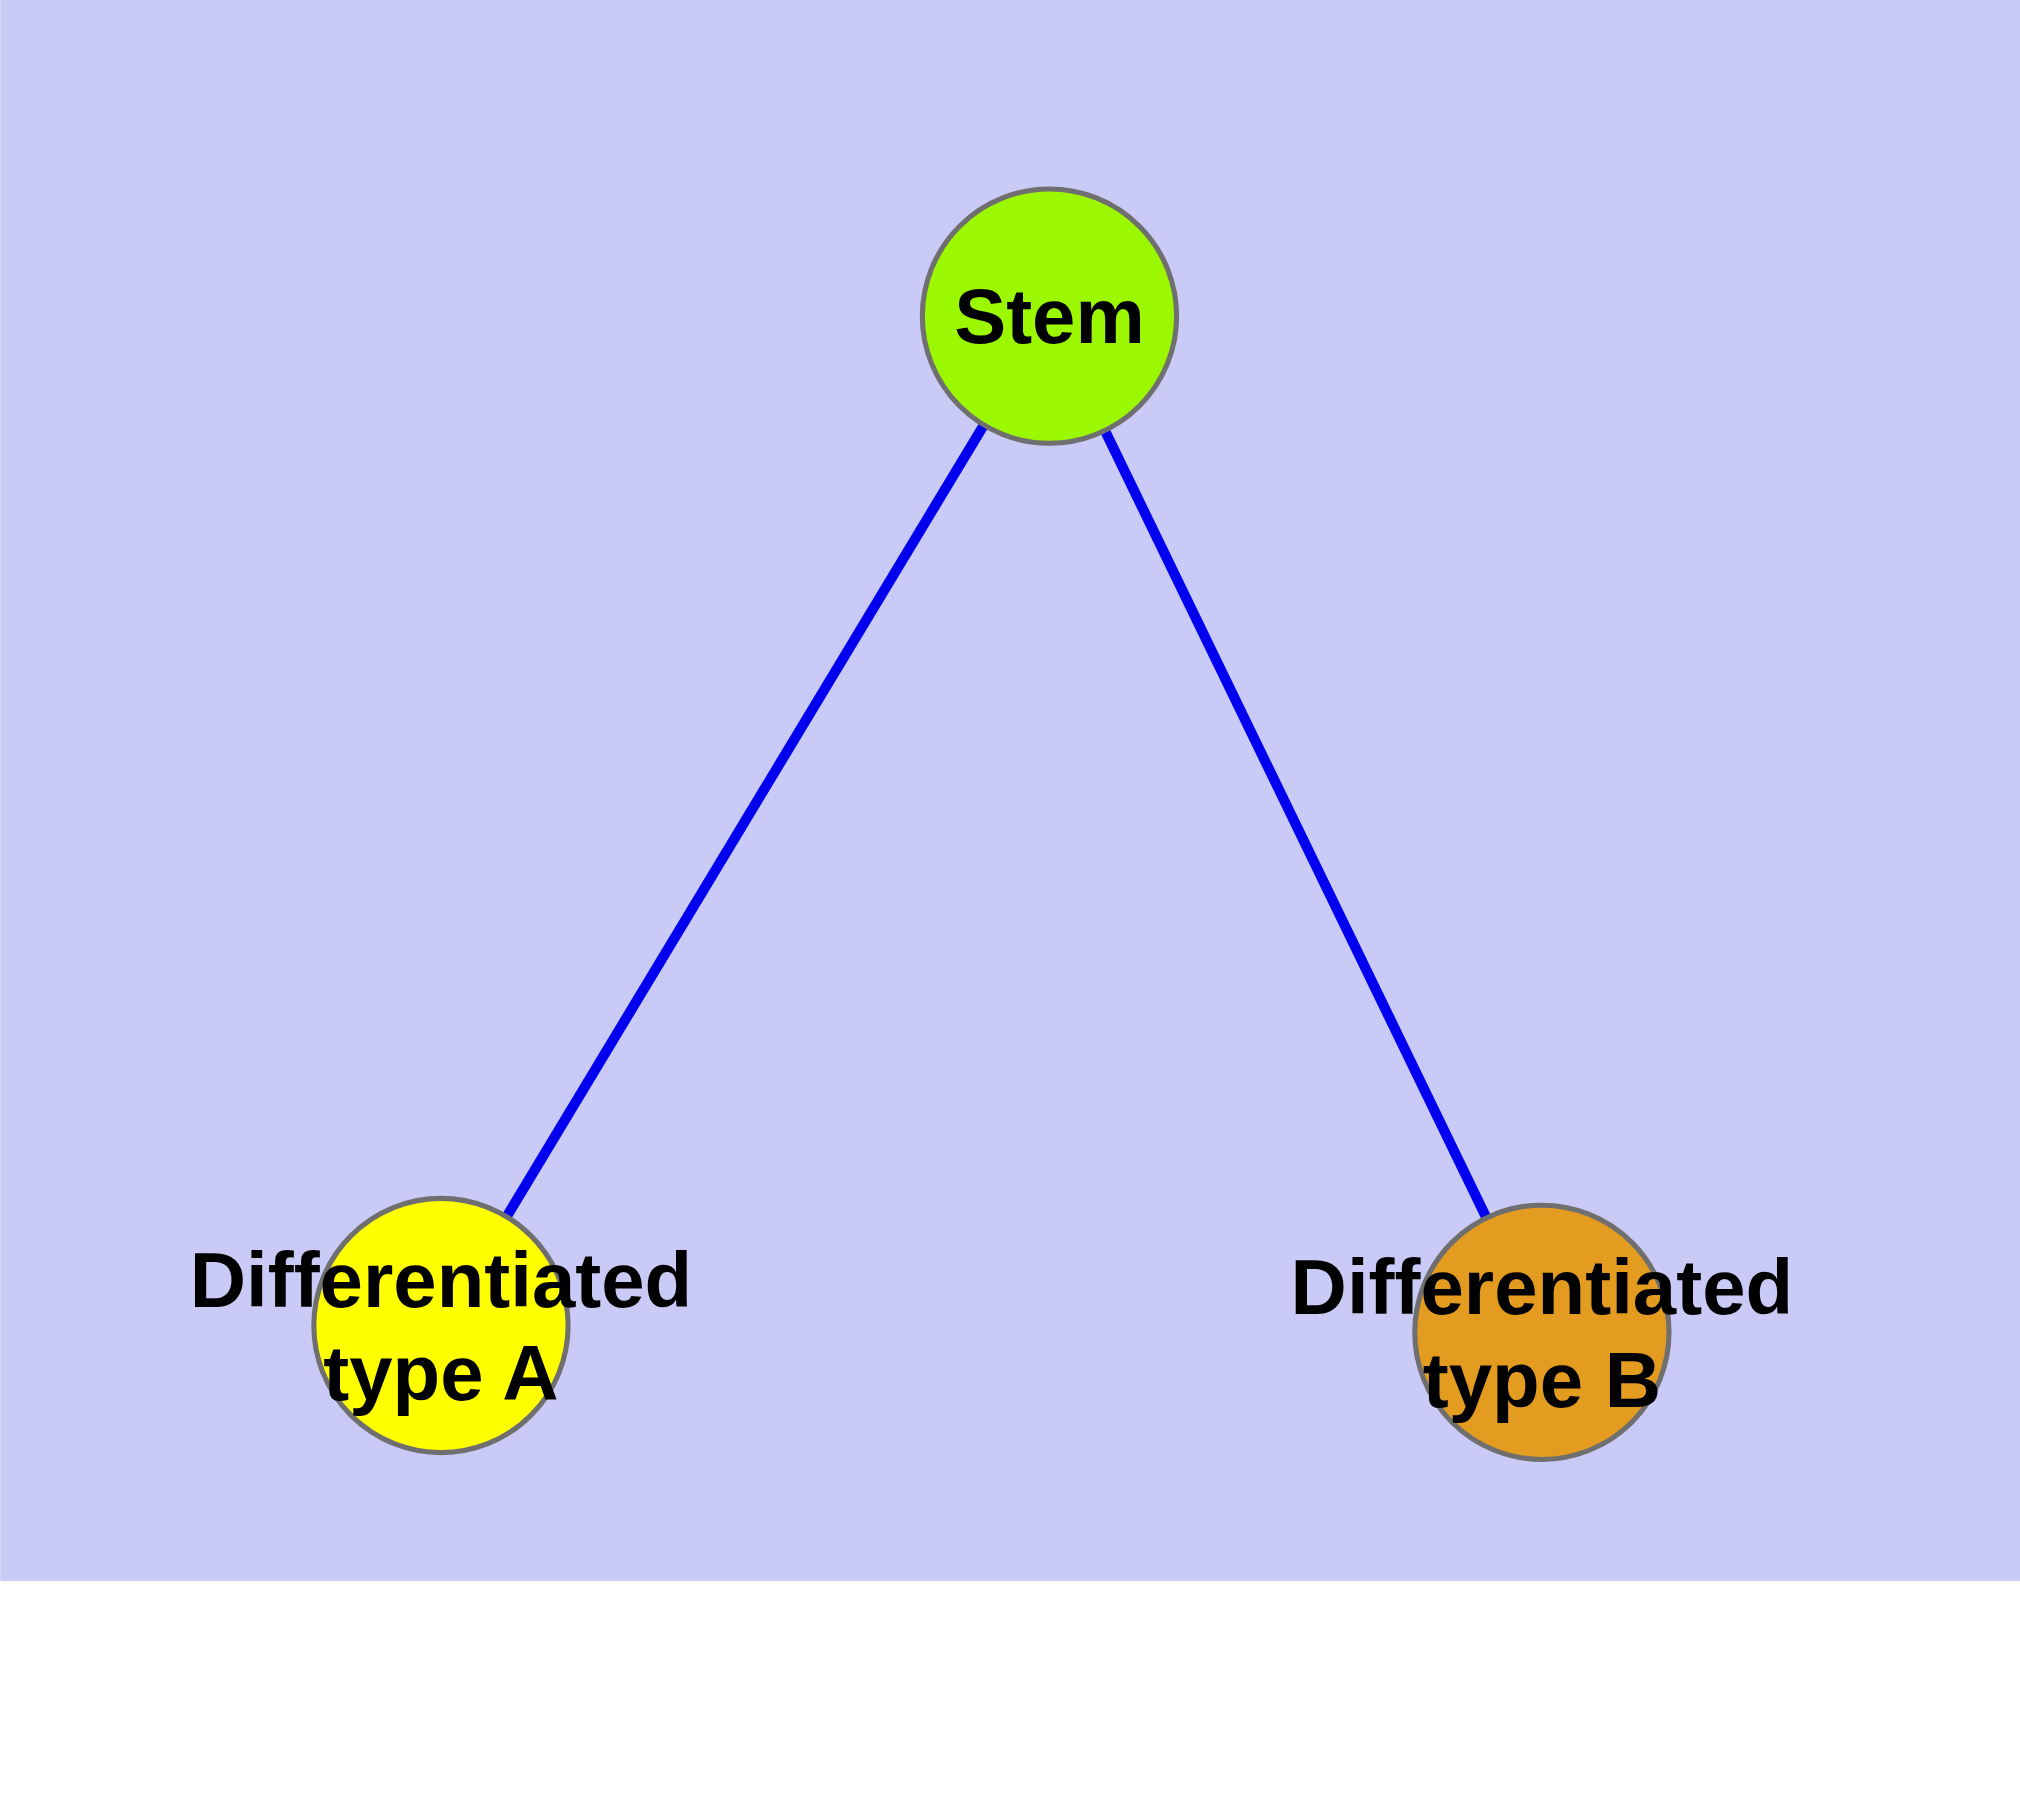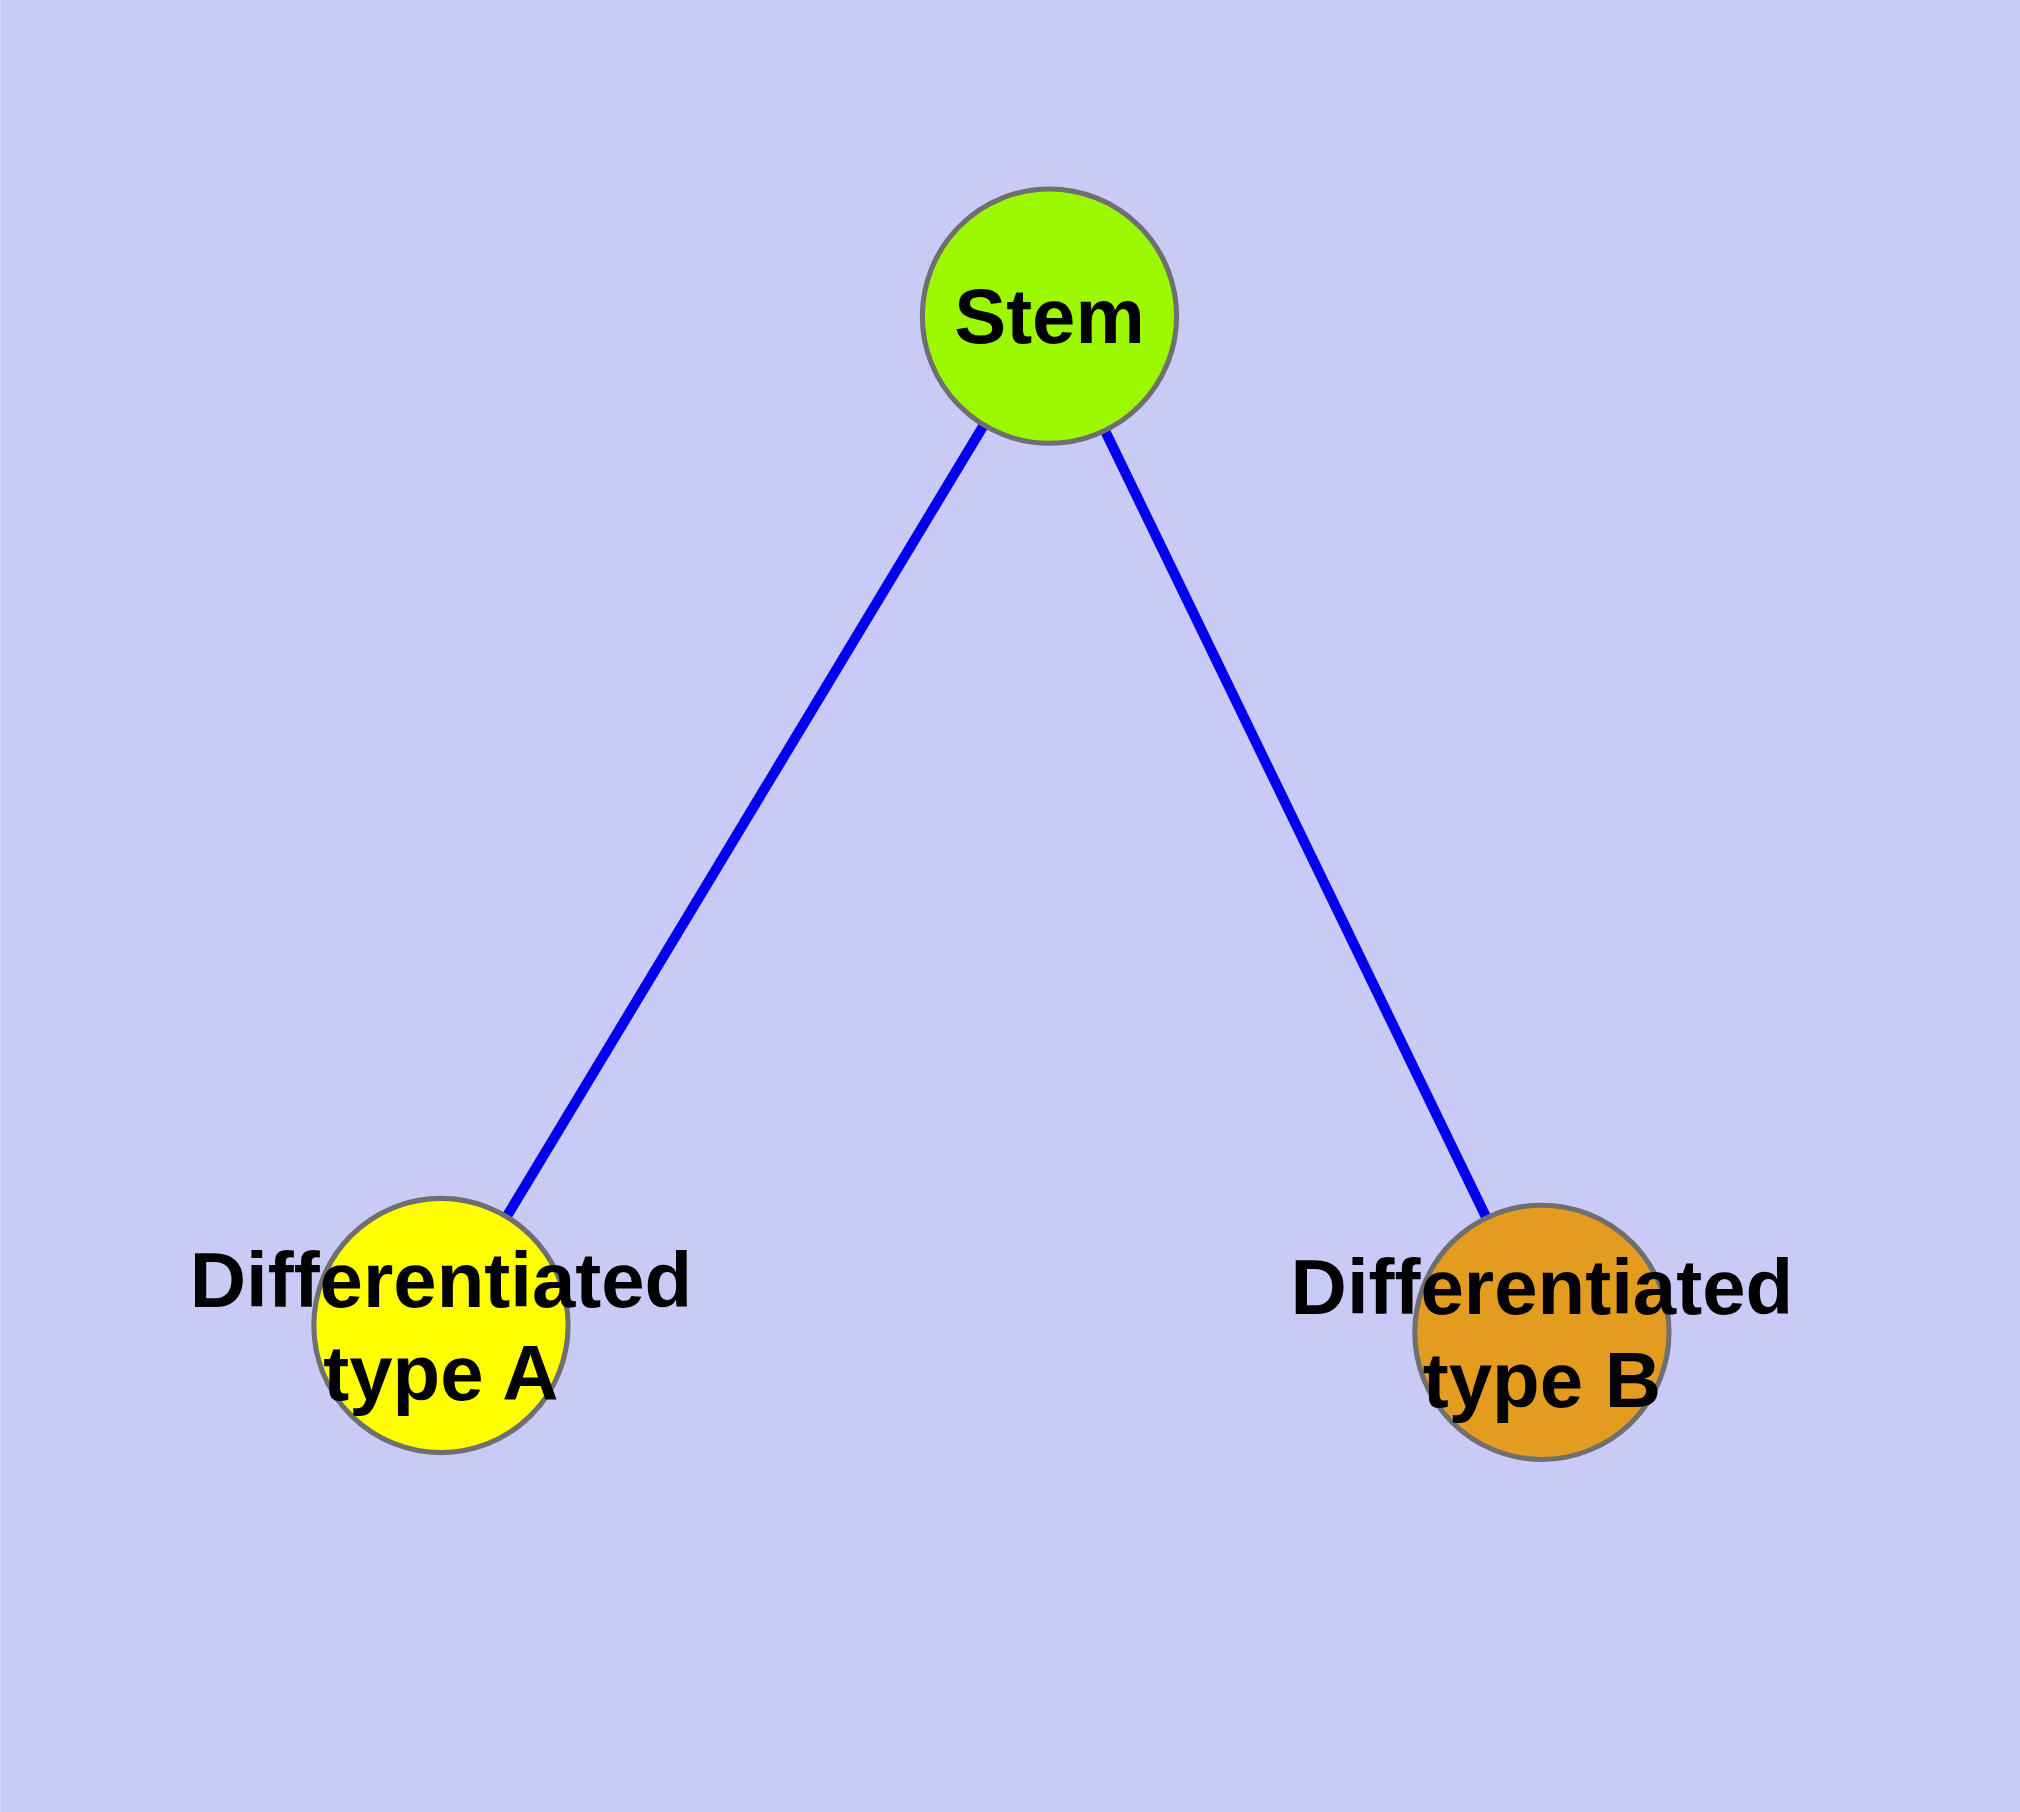--- a/index.html
+++ b/index.html
@@ -3,21 +3,21 @@
 <meta charset="utf-8">
 <style>
   html, body {
     margin: 0;
     padding: 0;
     background: #ffffff;
   }
   .canvas {
     position: relative;
     width: 2021px;
-    height: 1812px;
+    height: 1581px;
     overflow: hidden;
     font-family: "Liberation Sans", sans-serif;
   }
   svg.graph {
     display: block;
     width: 2021px;
     height: 1812px;
   }
   .edge {
     stroke-width: 12px;

